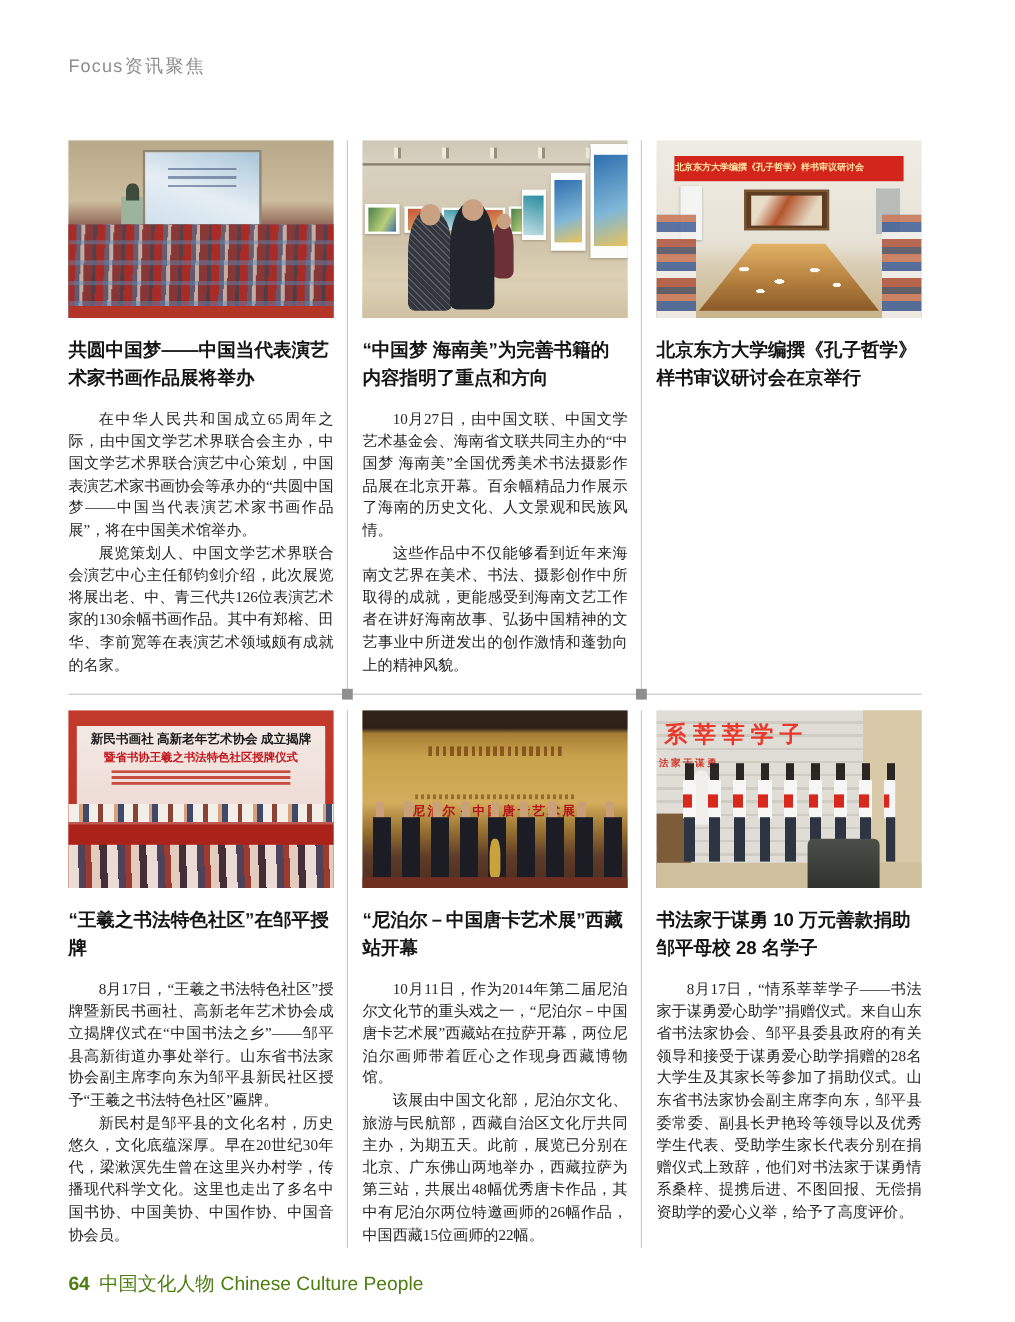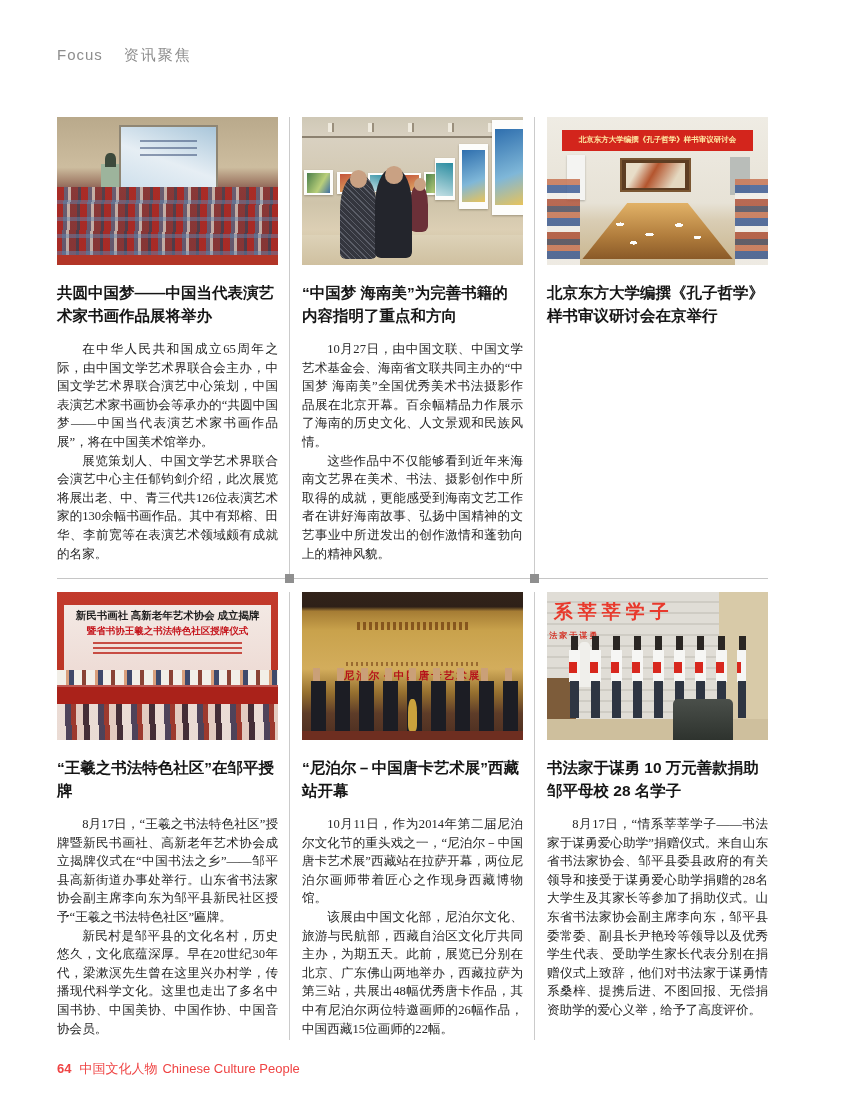--- a/index.html
+++ b/index.html
@@ -5,21 +5,21 @@
   html,body{margin:0;padding:0;}
   body{
     width:846px;height:1102px;position:relative;background:#ffffff;
     font-family:"Liberation Sans","DejaVu Sans",sans-serif;
     -webkit-font-smoothing:antialiased;
   }
   .page-header{
     position:absolute;top:46px;left:57px;
     font-size:15px;color:#8d8d8d;letter-spacing:1px;
   }
-  .page-header .zh{margin-left:21px;letter-spacing:2px;}
+  .page-header .zh{margin-left:1px;letter-spacing:2px;}
 
   .content{position:absolute;top:117px;left:57px;width:711px;}
 
   .row{position:relative;display:flex;justify-content:space-between;}
   .row::before,.row::after{
     content:"";position:absolute;top:0;bottom:0;width:1px;background:#cbcbcb;
   }
   .row::before{left:232px;}
   .row::after{left:477px;}
   .row1{height:461px;}
@@ -36,21 +36,21 @@
   .article-title{
     margin-top:16px;font-size:15.5px;line-height:23px;font-weight:700;color:#151515;
   }
   .article-body{
     margin-top:13px;font-family:"Liberation Serif","DejaVu Serif",serif;
     font-size:12.6px;line-height:18.6px;color:#262626;text-align:justify;
   }
   .article-body p{margin:0;text-indent:2em;}
 
   .page-footer{
-    position:absolute;top:1060px;left:57px;font-size:13px;color:#ef4444;
+    position:absolute;top:1060px;left:57px;font-size:16px;color:#4d7c0f;
   }
   .page-footer .num{font-weight:700;margin-right:8px;}
   .page-footer .en{margin-left:5px;}
 
   
   .ph1{background:linear-gradient(180deg,#b9a98b 0%,#cdbd9f 34%,#a3806b 44%,#7c4a45 52%,#63353a 100%);}
   .ph1 .screen{position:absolute;left:29%;top:7%;width:43%;height:40%;
     background:linear-gradient(200deg,#a9c6da 0%,#e6eef4 55%,#cfe0ec 100%);box-shadow:0 0 0 2px #8f8674;}
   .ph1 .screen-mark{position:absolute;left:20%;top:22%;right:20%;height:34%;
     background:repeating-linear-gradient(180deg,rgba(60,80,120,.55) 0 2px,transparent 2px 7px);}
@@ -90,21 +90,21 @@
     background:repeating-linear-gradient(45deg,#34363e 0 3px,#5b5e68 3px 4px);}
   .ph2 .fig3{left:49%;bottom:22%;width:8%;height:32%;background:#6b3038;}
   .ph2 .head{position:absolute;border-radius:50%;background:#c9a183;}
   .ph2 .h1{left:37.5%;top:33%;width:8%;height:12%;}
   .ph2 .h2{left:21.5%;top:36%;width:8%;height:12%;}
   .ph2 .h3{left:50.5%;top:41%;width:5.5%;height:9%;}
 
   
   .ph3{background:linear-gradient(180deg,#efece4 0%,#e7e2d6 58%,#d9cdb4 70%,#c8b48c 100%);}
   .ph3 .banner{position:absolute;left:7%;right:7%;top:9%;height:14%;background:#d3251c;
-    color:#ffe9a2;font-size:7.5px;font-weight:700;text-align:center;line-height:2.7;
+    color:#ffe9a2;font-size:7.5px;font-weight:700;line-height:2.7;
     white-space:nowrap;overflow:hidden;letter-spacing:0;}
   .ph3 .art{position:absolute;left:33%;top:28%;width:32%;height:23%;background:#5d3d22;
     box-shadow:inset 0 0 0 2px #7a5632;}
   .ph3 .art-in{position:absolute;left:8%;top:12%;right:8%;bottom:12%;
     background:linear-gradient(120deg,#e8ddc8 20%,#b4552e 45%,#e4d8c0 80%);}
   .ph3 .ac{position:absolute;left:9%;top:26%;width:8%;height:30%;background:#f4f4f2;box-shadow:0 1px 2px rgba(0,0,0,.25);}
   .ph3 .cab{position:absolute;right:8%;top:27%;width:9%;height:26%;background:#b9bdb9;}
   .ph3 .table{position:absolute;left:16%;right:16%;bottom:4%;height:38%;
     background:linear-gradient(180deg,#e2b267 0%,#b07c3c 60%,#8a5a28 100%);
     clip-path:polygon(30% 0,70% 0,100% 100%,0 100%);}

